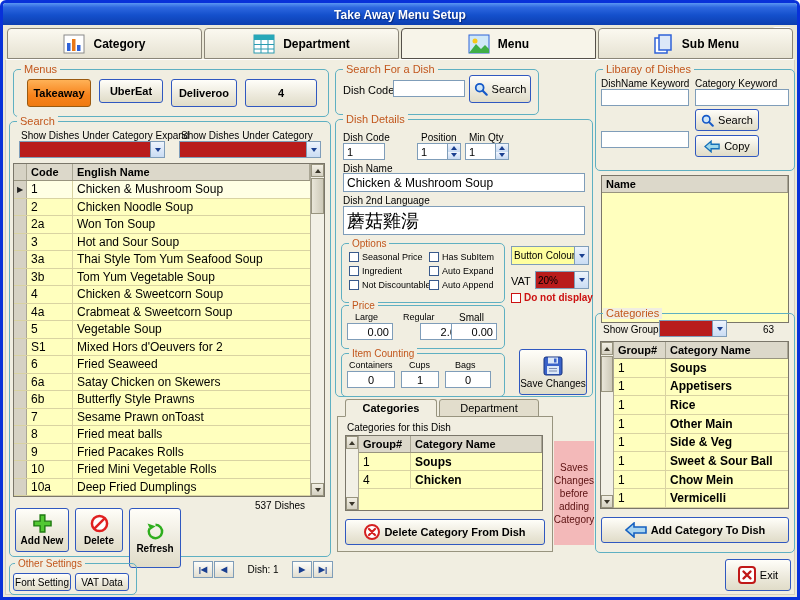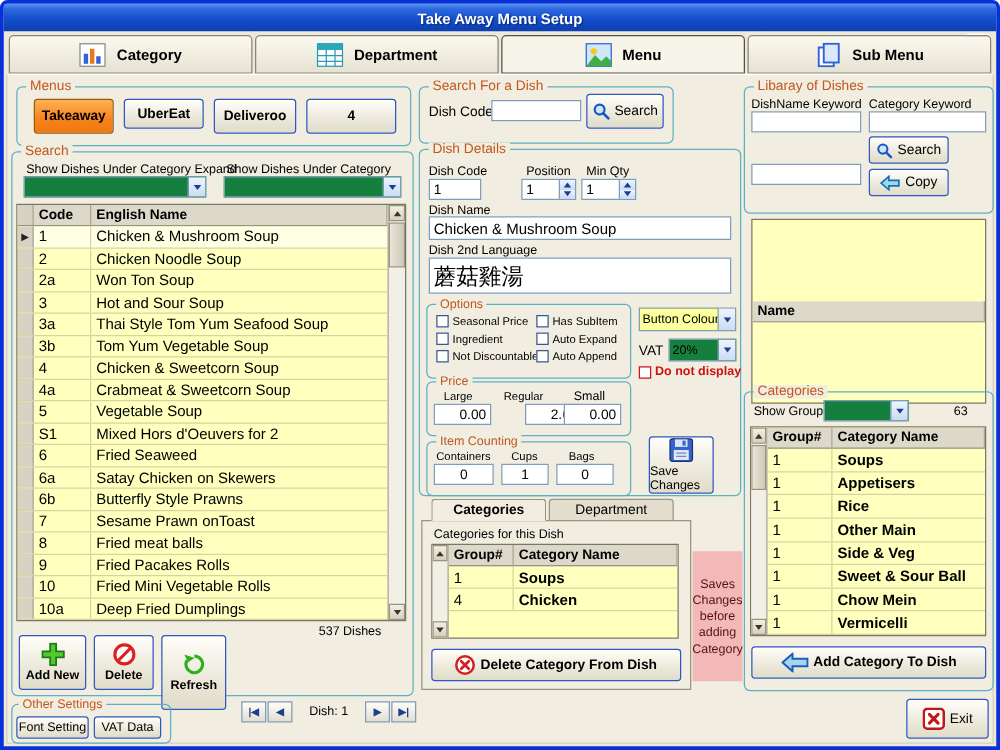--- a/index.html
+++ b/index.html
@@ -20,21 +20,21 @@
   .btn{position:absolute;display:flex;align-items:center;justify-content:center;gap:4px;border:1px solid #3058c0;border-radius:3px;
     background:linear-gradient(#fffef9,#edeadd 55%,#e0dcc8);font-size:11px;}
   .btn.col{flex-direction:column;gap:2px;font-size:10px;font-weight:bold;}
   .btn.takeaway{background:linear-gradient(#ffb257,#f7821b 60%,#ef7a10);border-color:#9a5a10;}
   .btn.menu-b{font-weight:bold;}
   .btn.bold{font-weight:bold;}
   .btn.small{font-size:10px;}
   .input{position:absolute;display:flex;align-items:center;background:#fff;border:1px solid #7f9db9;font-size:11px;padding:0 3px;white-space:nowrap;overflow:hidden;}
   .input.num{justify-content:flex-end;}
   .input.ctr{justify-content:center;}
-  .combo{position:absolute;display:flex;background:#15803d;border:1px solid #7f9db9;}
+  .combo{position:absolute;display:flex;background:#b91c1c;border:1px solid #7f9db9;}
   .combo .cval{flex:1;font-size:10px;padding:1px 2px;overflow:hidden;white-space:nowrap;display:flex;align-items:center;}
   .combo .cbtn{width:14px;border-left:1px solid #7f9db9;background:linear-gradient(#eef4fd,#cadcf3);display:flex;align-items:center;justify-content:center;}
   .combo.colour{background:#ffff9e;}
   .tri-d{width:0;height:0;border-left:3px solid transparent;border-right:3px solid transparent;border-top:4px solid #1a3f90;}
   .tri-u{width:0;height:0;border-left:3px solid transparent;border-right:3px solid transparent;border-bottom:4px solid #1a3f90;}
   .tri-d.dk{border-top-color:#3a362a;}
   .tri-u.dk{border-bottom-color:#3a362a;}
   .spin{position:absolute;display:flex;background:#fff;border:1px solid #7f9db9;height:17px;}
   .spin .sval{flex:1;font-size:11px;padding:0 3px;display:flex;align-items:center;}
   .spin .sbtns{width:13px;display:flex;flex-direction:column;border-left:1px solid #7f9db9;}
@@ -397,21 +397,21 @@
 
   <div class="gbox" style="left:338px;top:350px;width:164px;height:44px;"></div>
   <span class="legend" style="left:346px;top:345px;font-size:10px;">Item Counting</span>
   <span class="cap" style="left:346px;top:357px;font-size:9px;">Containers</span>
   <span class="cap" style="left:406px;top:357px;font-size:9px;">Cups</span>
   <span class="cap" style="left:452px;top:357px;font-size:9px;">Bags</span>
   <div class="input ctr" style="left:344px;top:368px;width:48px;height:17px;">0</div>
   <div class="input ctr" style="left:398px;top:368px;width:38px;height:17px;">1</div>
   <div class="input ctr" style="left:442px;top:368px;width:46px;height:17px;">0</div>
 
-  <div class="btn col" style="left:516px;top:346px;width:52px;height:46px;font-weight:normal;">
+  <div class="btn col" style="left:516px;top:346px;width:68px;height:46px;font-weight:normal;">
     <svg width="20" height="20" viewBox="0 0 20 20">
         <rect x="1" y="1" width="18" height="18" rx="2" fill="#3a62c8" stroke="#16327e"></rect>
         <rect x="5" y="1.5" width="10" height="6" fill="#dce8f8"></rect>
         <rect x="11" y="2.5" width="2.5" height="4" fill="#3a62c8"></rect>
         <rect x="4" y="10" width="12" height="8" fill="#dce8f8"></rect>
         <line x1="6" y1="12.5" x2="14" y2="12.5" stroke="#7a8ab0"></line>
         <line x1="6" y1="15" x2="14" y2="15" stroke="#7a8ab0"></line>
       </svg>
     <span>Save Changes</span>
   </div>
@@ -473,21 +473,21 @@
       </svg>
     <span>Search</span>
   </div>
   <div class="btn" style="left:692px;top:132px;width:64px;height:22px;">
     <svg width="16" height="13" viewBox="0 0 18 14">
         <path d="M8 1 L1 7 L8 13 L8 9.5 L17 9.5 L17 4.5 L8 4.5 Z" fill="#9fd8ea" stroke="#1570b8" stroke-width="1.5"></path>
       </svg>
     <span>Copy</span>
   </div>
 
-  <div class="grid" style="left:598px;top:172px;width:188px;height:148px;align-items:center;">
+  <div class="grid" style="left:598px;top:172px;width:188px;height:148px;">
     <div class="gmain">
       <div class="ghead">
         <div class="gcell" style="flex:1;font-weight:bold;">Name</div>
       </div>
       <div class="gbody"></div>
     </div>
   </div>
 
   <div class="gbox" style="left:592px;top:310px;width:200px;height:240px;"></div>
   <span class="legend" style="left:600px;top:305px;">Categories</span>

